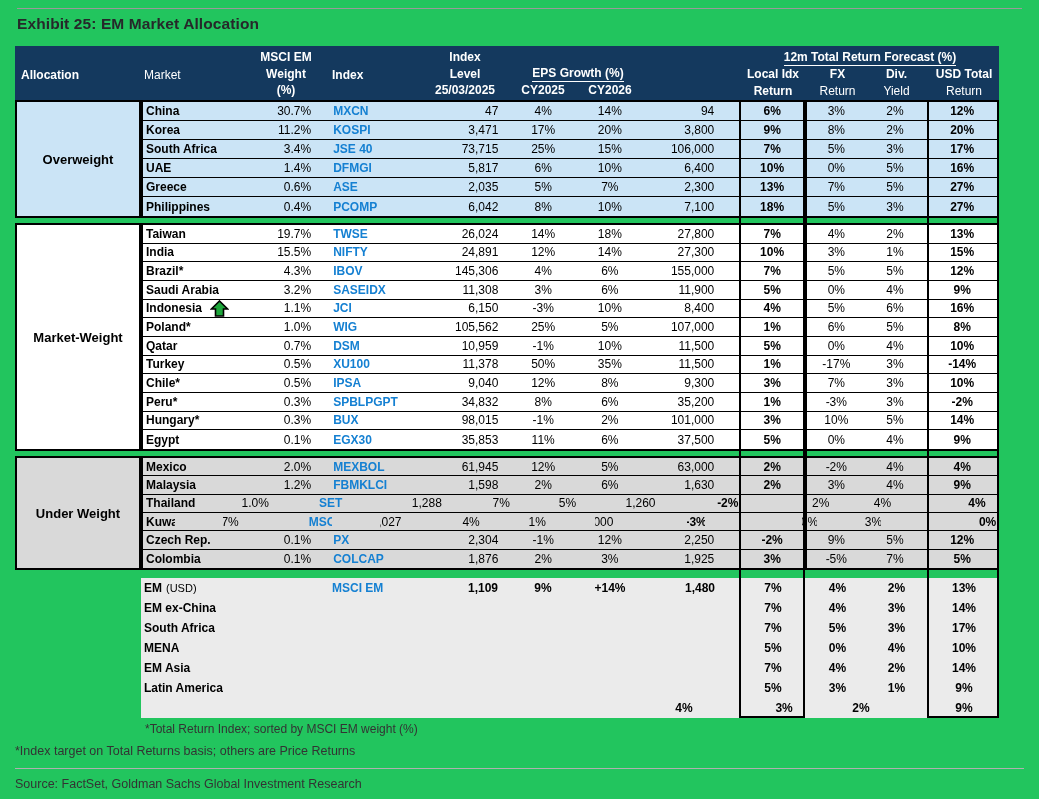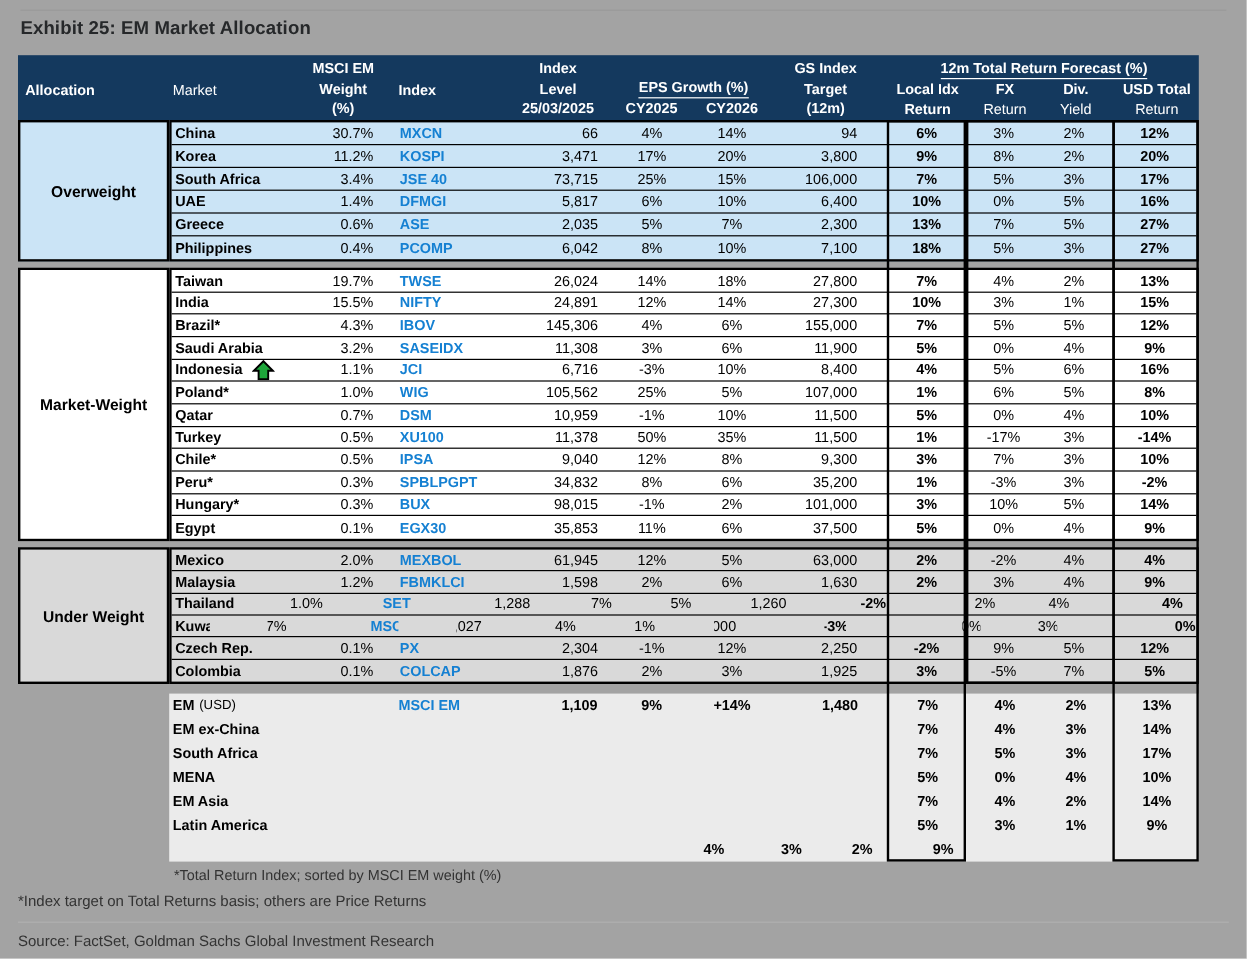--- a/index.html
+++ b/index.html
@@ -1,18 +1,18 @@
 <!DOCTYPE html>
 <html><head>
 <meta charset="utf-8">
 <style>
   * { margin:0; padding:0; box-sizing:border-box; }
   html,body { background:#fff; }
   body { font-family:"Liberation Sans", sans-serif; }
-  .page { position:relative; width:1039px; height:799px; background:#a3a3a3; overflow:hidden; }
+  .page { position:relative; width:1039px; height:799px; background:#22c55e; overflow:hidden; }
 
   .topline { position:absolute; left:17px; top:8px; width:1005px; height:1px; background:#9a9a9a; }
   .title { position:absolute; left:17px; top:15px; font-size:15.5px; font-weight:bold; color:#26282a; letter-spacing:0.1px; }
 
   .tbl { position:absolute; left:15px; top:46px; width:984px; height:700px; }
 
   
   .hdr { position:absolute; left:0; top:0; width:984px; height:54px; background:var(--navy); color:#fff; font-size:12px; }
   .hdr .h { position:absolute; white-space:nowrap; }
   .stack { text-align:center; line-height:16.5px; }
@@ -37,21 +37,21 @@
   .cell-target { width:96px; padding-right:26px; }
   .cell-local { width:64px; font-weight:bold; }
   .cell-sp { width:3px; }
   .cell-fx { width:59px; }
   .cell-div { width:59px; }
   .cell-usd { width:70px; font-weight:bold; }
   .arrow-ico { display:inline-block; margin-left:8px; line-height:0; }
 
   
   .summary { position:absolute; left:126px; top:532px; width:858px; height:140px; background:var(--sumgray); }
-  .summary .row { border-bottom:none; height:20px; }
+  .summary .row { border-bottom:none; height:20px;justify-content:space-between; }
   .summary .c { font-weight:bold; }
   .cell-slabel { width:178px; padding-left:3px; font-weight:bold; }
   .suffix { font-weight:normal; font-size:11px; margin-left:4px; }
 
   
   .colbox { position:absolute; border:2px solid #000; pointer-events:none; background:transparent; }
   .box-local { left:724px; top:54px; width:66px; height:618px; }
   .box-fxdiv { left:790px; top:54px; width:124px; height:470px; }
   .box-usd  { left:912px; top:54px; width:72px; height:618px; }
 
@@ -87,25 +87,20 @@
         <div>Level</div>
         <div>25/03/2025</div>
       </div>
 
       <div class="h stack b" style="left:496px; top:19px; width:134px;">
         <span class="u-line">EPS Growth (%)</span>
       </div>
       <div class="h stack b" style="left:496px; top:36px; width:64px;">CY2025</div>
       <div class="h stack b" style="left:560px; top:36px; width:70px;">CY2026</div>
 
-      <div class="h stack b" style="left:630px; top:3px; width:86px;">
-        <div>GS Index</div>
-        <div>Target</div>
-        <div>(12m)</div>
-      </div>
 
       <div class="h stack b" style="left:726px; top:3px; width:258px;">
         <span class="u-line">12m Total Return Forecast (%)</span>
       </div>
 
       <div class="h stack b" style="left:726px; top:20px; width:64px;">
         <div>Local Idx</div>
         <div>Return</div>
       </div>
       <div class="h stack" style="left:793px; top:20px; width:59px;">
@@ -122,21 +117,21 @@
       </div>
     </div>
 
     <div id="blocks-root">
         <div class="alloc" style="top: 54px; height: 118px; background: rgb(203, 228, 246);">Overweight</div>
         <div class="block" style="top: 54px; height: 118px; background: rgb(203, 228, 246);">
           <div class="row" style="height: 19px;">
             <div class="c cell-market l">China</div>
             <div class="c cell-weight r">30.7%</div>
             <div class="c cell-index l">MXCN</div>
-            <div class="c cell-level r">66</div>
+            <div class="c cell-level r">47</div>
             <div class="c cell-cy1 c2">4%</div>
             <div class="c cell-cy2 c2">14%</div>
             <div class="c cell-target r">94</div>
             <div class="c cell-local c2">6%</div>
             <div class="c cell-sp"></div>
             <div class="c cell-fx c2">3%</div>
             <div class="c cell-div c2">2%</div>
             <div class="c cell-sp"></div>
             <div class="c cell-usd c2">12%</div>
           </div>
@@ -277,21 +272,21 @@
             <div class="c cell-div c2">4%</div>
             <div class="c cell-sp"></div>
             <div class="c cell-usd c2">9%</div>
           </div>
           <div class="row" style="height: 18.667px;">
             <div class="c cell-market l">Indonesia<span class="arrow-ico"><svg width="19" height="17" viewBox="0 0 19 17">
                   <polygon points="9.5,1 17.5,9 13.5,9 13.5,16 5.5,16 5.5,9 1.5,9" fill="#1ea63b" stroke="#000" stroke-width="1.6"></polygon>
                 </svg></span></div>
             <div class="c cell-weight r">1.1%</div>
             <div class="c cell-index l">JCI</div>
-            <div class="c cell-level r">6,716</div>
+            <div class="c cell-level r">6,150</div>
             <div class="c cell-cy1 c2">-3%</div>
             <div class="c cell-cy2 c2">10%</div>
             <div class="c cell-target r">8,400</div>
             <div class="c cell-local c2">4%</div>
             <div class="c cell-sp"></div>
             <div class="c cell-fx c2">5%</div>
             <div class="c cell-div c2">6%</div>
             <div class="c cell-sp"></div>
             <div class="c cell-usd c2">16%</div>
           </div>

